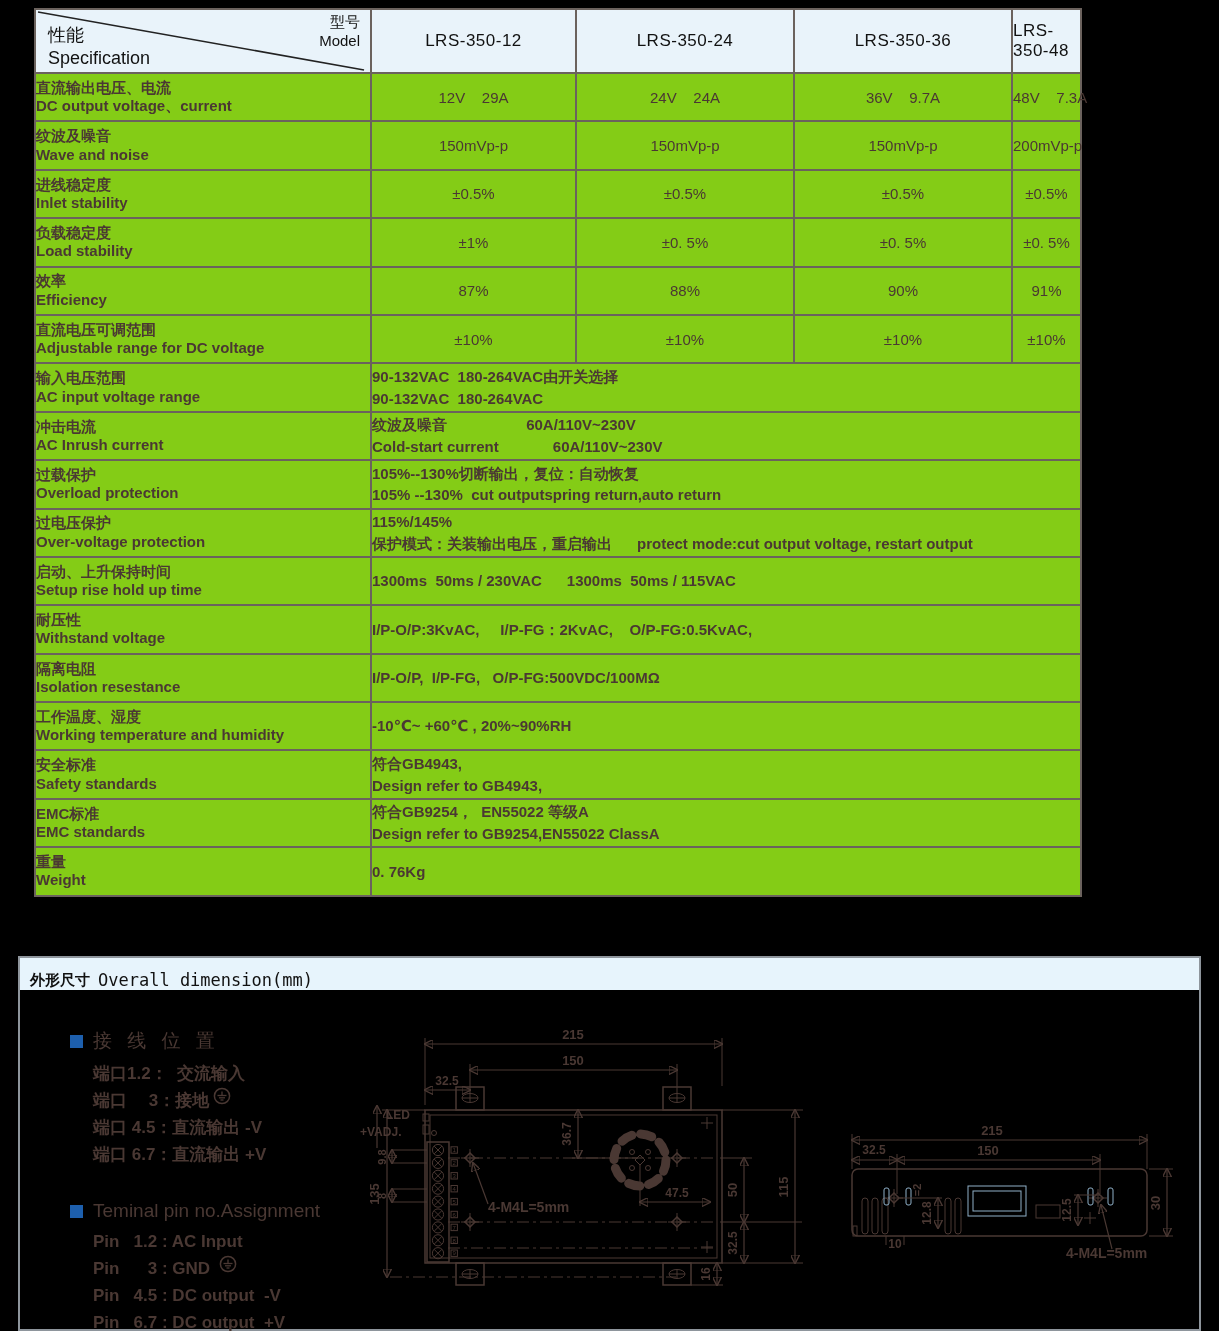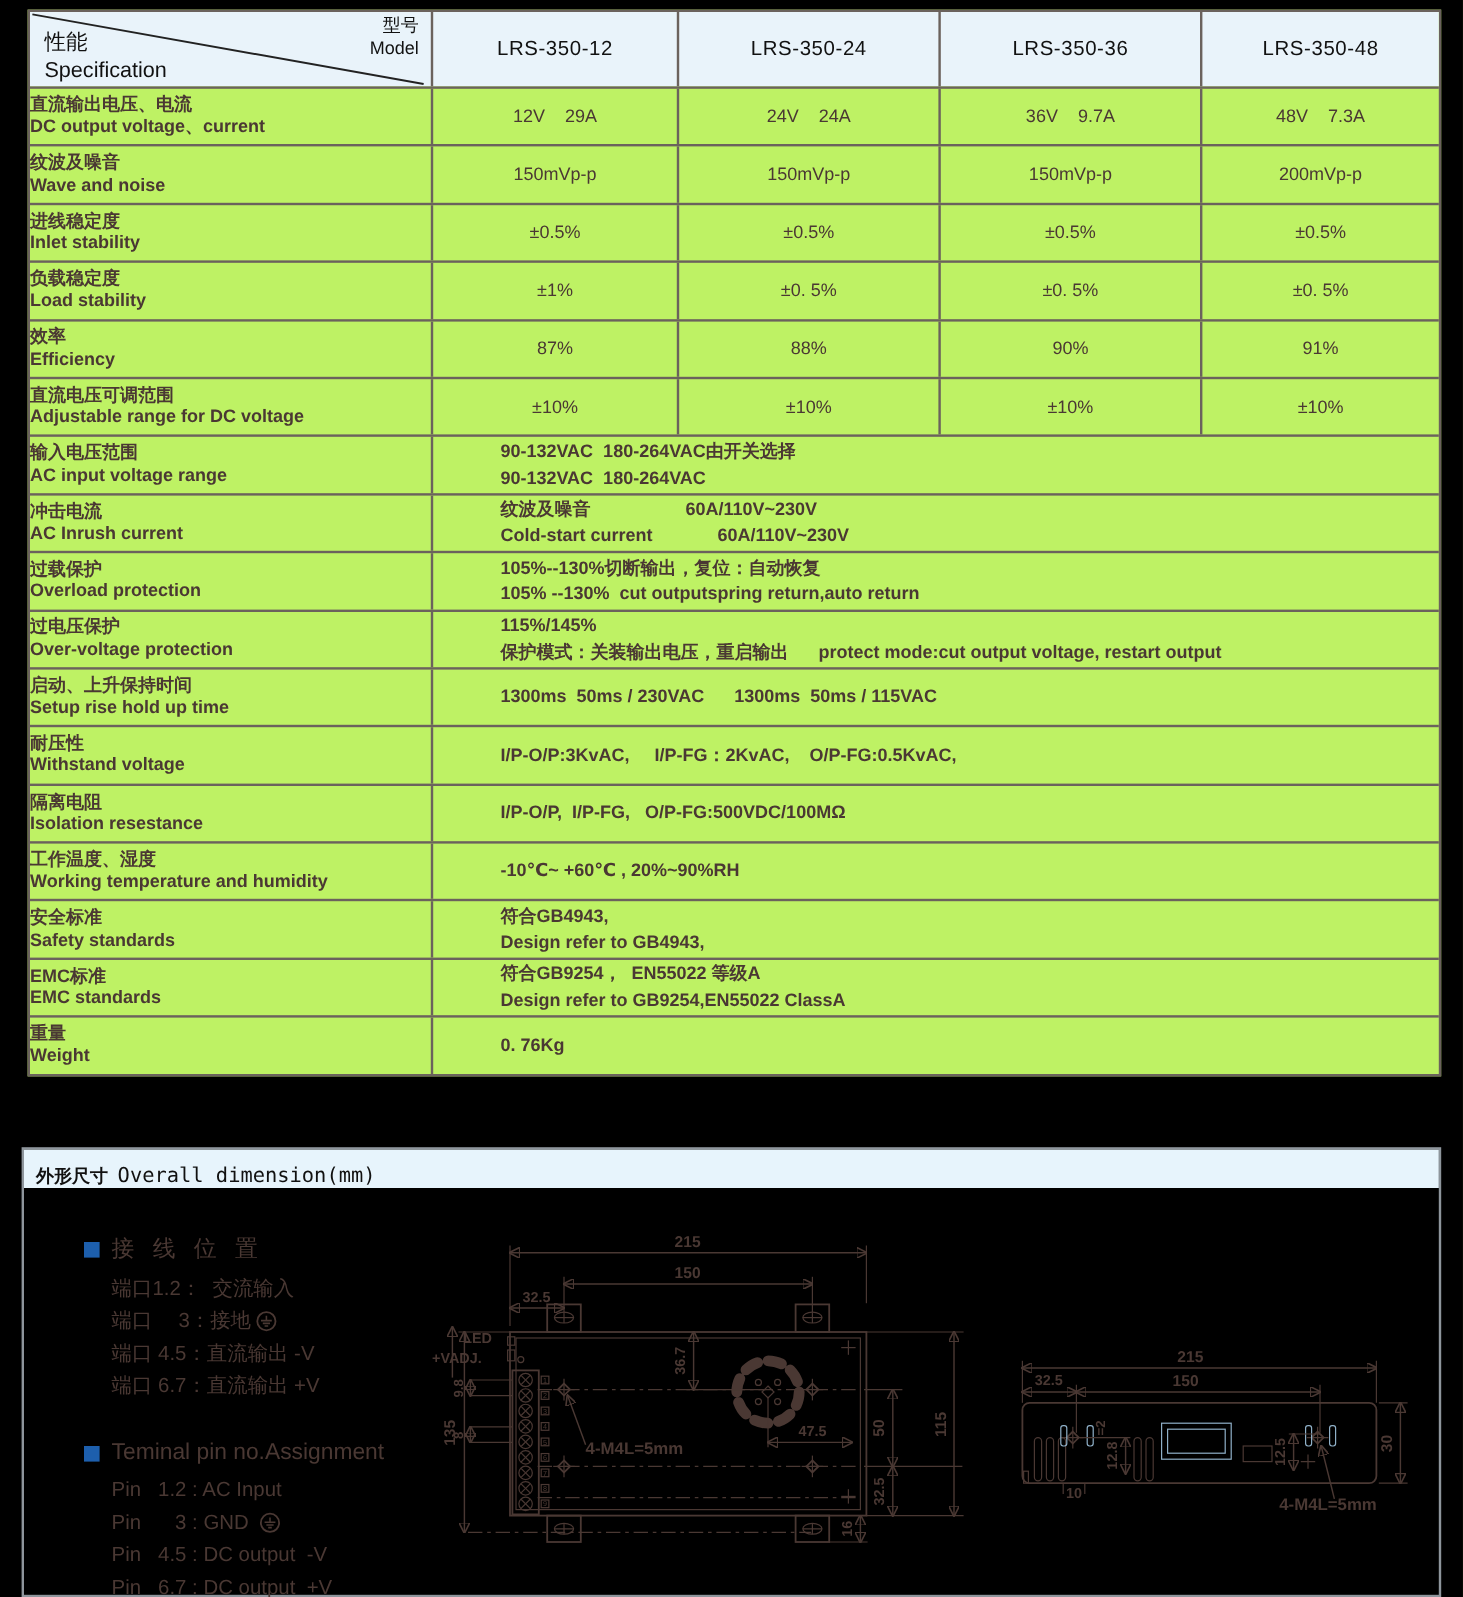--- a/index.html
+++ b/index.html
@@ -8,57 +8,57 @@
     --hbg:#e9f3fa;       
     --lb:#8fb0c8;        
     --blue:#1d5fad;
   }
   *{box-sizing:border-box;margin:0;padding:0}
   html,body{background:#000}
   body{position:relative;width:1219px;height:1331px;overflow:hidden;
        font-family:"Liberation Sans","DejaVu Sans",sans-serif;color:var(--tx)}
 
   
-  .spec-table{position:absolute;left:23px;top:8px;width:1178px;border:2px solid var(--bd);background:#bef264}
+  .spec-table{position:absolute;left:34px;top:8px;width:1048px;border:2px solid var(--bd);background:#84cc16}
   .trow,.thead{display:grid;grid-template-columns:336px 205px 218px 218px 1fr}
   .thead{height:62px;background:var(--hbg);color:#111}
   .thead .hcell{display:flex;align-items:center;justify-content:center;
                 border-right:2px solid var(--bd);font-size:17px;letter-spacing:.5px}
   .thead .hcell:last-child{border-right:none}
   .corner{position:relative;border-right:2px solid var(--bd);overflow:hidden}
   .corner svg{position:absolute;left:0;top:0;width:100%;height:100%}
   .corner-tr{position:absolute;right:10px;top:3px;text-align:right;font-size:15px;line-height:1.25}
   .corner-bl{position:absolute;left:12px;bottom:3px;font-size:18px;line-height:1.25}
   .trow{height:48.4px;border-top:2px solid var(--bd)}
   .cell{border-right:2px solid var(--bd);display:flex;flex-direction:column;justify-content:center}
   .cell:last-child{border-right:none}
   .label{line-height:1.22;font-weight:700;font-size:15px}
   .label .en-line{font-weight:700}
   .val{align-items:center;font-weight:400;font-size:15px;white-space:pre}
-  .span4{grid-column:2/6;padding-left:56px;font-weight:700;font-size:15px;
+  .span4{grid-column:2/6;font-weight:700;font-size:15px;
          line-height:1.45;white-space:pre-wrap;border-right:none}
 
   
   .panel{position:absolute;left:18px;top:956px;width:1183px;height:375px;
          border:2px solid #8e959c;background:#000}
   .panel-strip{height:32px;background:#e7f4fc;color:#111;display:flex;align-items:flex-end;padding-left:10px}
   .panel-strip .zh{font-weight:700;font-size:15px;margin-right:8px}
   .panel-strip .en{font-family:"DejaVu Sans Mono","Liberation Mono",monospace;font-size:17px}
   .panel-body{position:relative;width:100%;height:341px}
   #dim-svg{position:absolute;left:0;top:0}
 
   .txtblock{position:absolute;left:50px}
   .wiring{top:38px}
   .pins{top:210px}
   .bhead{display:flex;align-items:center;margin-bottom:6px}
   .bullet{width:13px;height:13px;background:var(--blue);margin-right:10px;flex:0 0 auto}
   .bhead .t{font-size:19px;font-weight:400;letter-spacing:5px}
   .pins .bhead .t{letter-spacing:0}
-  .bline{padding-left:23px;font-size:17px;font-weight:400;line-height:27px;
-         white-space:pre-wrap;display:flex;align-items:center}
+  .bline{padding-left:23px;font-size:17px;font-weight:700;line-height:27px;
+         white-space:pre-wrap;display:flex;}
   .gicon{margin-left:4px}
 
   
   #dim-svg line,#dim-svg path,#dim-svg rect,#dim-svg circle,#dim-svg ellipse,#dim-svg use{
       stroke:var(--tx);fill:none;stroke-width:1.5}
   #dim-svg text{fill:var(--tx);stroke:none;font:700 13px "Liberation Sans",sans-serif}
   #dim-svg .f12{font-size:12px}
   #dim-svg .f11{font-size:11px}
   #dim-svg .f14{font-size:14px}
   #dim-svg .tnum{font-size:6px;font-weight:400}

